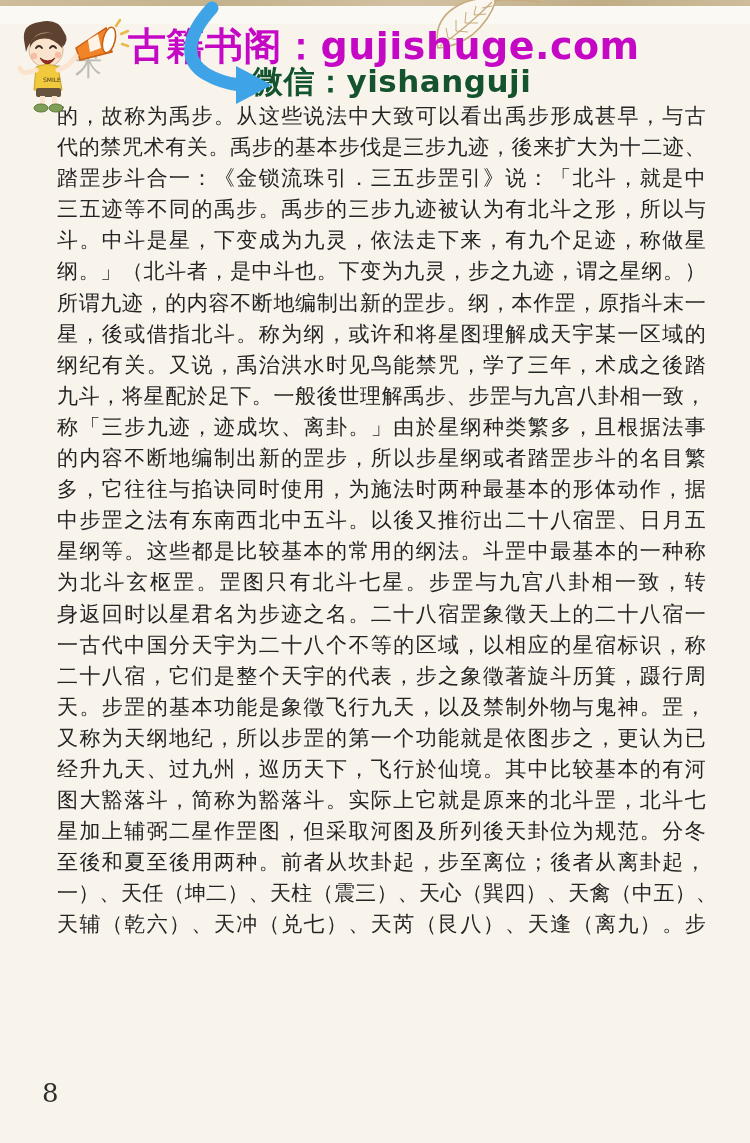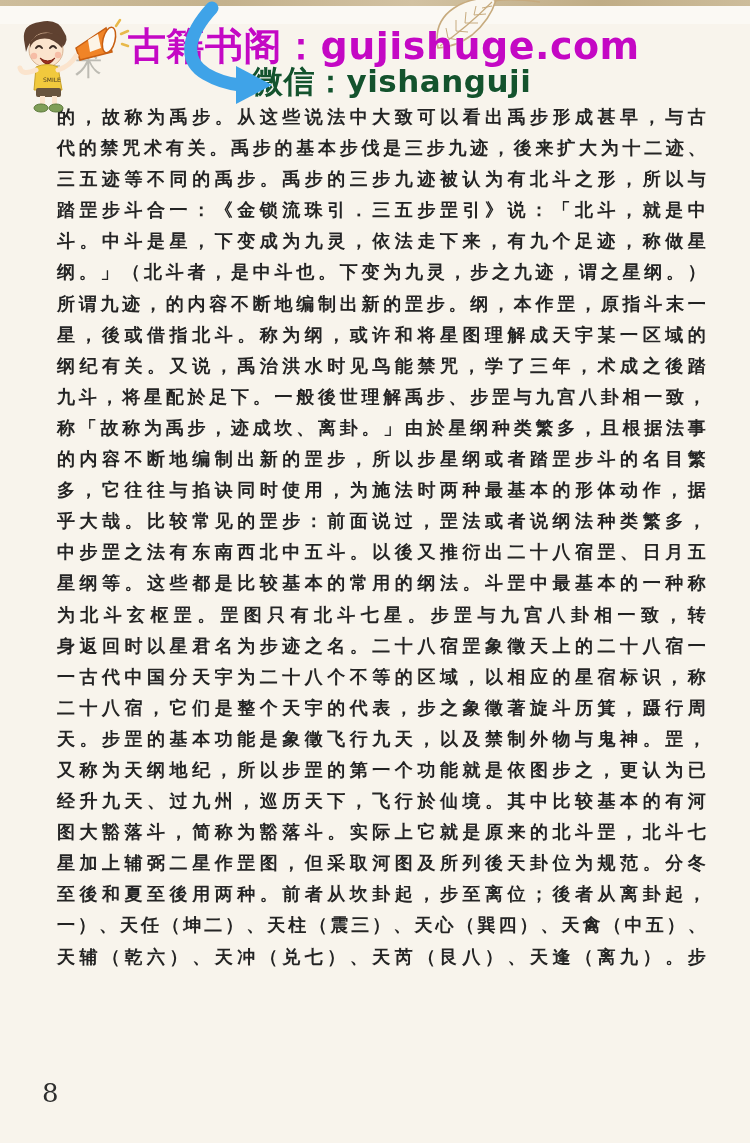--- a/index.html
+++ b/index.html
@@ -40,25 +40,24 @@
   }
   .mascot{position:absolute;left:10px;top:18px;z-index:2;}
   .arrow{position:absolute;left:160px;top:0px;z-index:4;}
   .leaf{position:absolute;left:432px;top:-2px;z-index:2;}
   
   .body-text{
     position:absolute;left:57px;top:101px;width:649px;z-index:1;
     color:#242424;
   }
   .body-text .line{
-    font-size:18px;line-height:31.1px;height:31.1px;
+    font-size:21px;line-height:31.1px;height:31.1px;
     white-space:nowrap;
     text-align:justify;text-align-last:justify;
     letter-spacing:0.3px;
-    font-weight:bold;
   }
   .page-number{
     position:absolute;left:42px;top:1078px;
     font-size:26px;color:#2e2e2e;z-index:1;
     font-family:"DejaVu Serif","Liberation Serif",serif;
   }
 </style>
 </head>
 <body>
 
@@ -120,32 +119,31 @@
     <path d="M8 48 Q34 30 60 4" stroke="#c7ab7e" stroke-width="1.2" fill="none"></path>
     <path d="M16 40 L26 42 M24 33 L36 34 M33 25 L46 25 M42 17 L54 16 M50 10 L60 8
              M16 40 L14 30 M24 33 L24 22 M33 25 L34 14 M42 17 L44 8" stroke="#c7ab7e" stroke-width="1" fill="none"></path>
     <path d="M62 3 Q80 0 108 4" stroke="#c7ab7e" stroke-width="1.4" fill="none"></path>
   </svg>
 </div>
 
 <div class="body-text">
     <div class="line">的，故称为禹步。从这些说法中大致可以看出禹步形成甚早，与古</div>
     <div class="line">代的禁咒术有关。禹步的基本步伐是三步九迹，後来扩大为十二迹、</div>
+    <div class="line">踏罡步斗合一：《金锁流珠引．三五步罡引》说：「北斗，就是中</div>
     <div class="line">三五迹等不同的禹步。禹步的三步九迹被认为有北斗之形，所以与</div>
-    <div class="line">踏罡步斗合一：《金锁流珠引．三五步罡引》说：「北斗，就是中</div>
     <div class="line">斗。中斗是星，下变成为九灵，依法走下来，有九个足迹，称做星</div>
     <div class="line">纲。」（北斗者，是中斗也。下变为九灵，步之九迹，谓之星纲。）</div>
     <div class="line">所谓九迹，的内容不断地编制出新的罡步。纲，本作罡，原指斗末一</div>
     <div class="line">星，後或借指北斗。称为纲，或许和将星图理解成天宇某一区域的</div>
     <div class="line">纲纪有关。又说，禹治洪水时见鸟能禁咒，学了三年，术成之後踏</div>
     <div class="line">九斗，将星配於足下。一般後世理解禹步、步罡与九宫八卦相一致，</div>
-    <div class="line">称「故称为禹步，迹成坎、离卦。」由於星纲种类繁多，且根据法事</div>
+    <div class="line">称「三步九迹，迹成坎、离卦。」由於星纲种类繁多，且根据法事</div>
     <div class="line">的内容不断地编制出新的罡步，所以步星纲或者踏罡步斗的名目繁</div>
     <div class="line">多，它往往与掐诀同时使用，为施法时两种最基本的形体动作，据</div>
-    <div class="line">乎大哉。比较常见的罡步：前面说过，罡法或者说纲法种类繁多，</div>
     <div class="line">中步罡之法有东南西北中五斗。以後又推衍出二十八宿罡、日月五</div>
     <div class="line">星纲等。这些都是比较基本的常用的纲法。斗罡中最基本的一种称</div>
     <div class="line">为北斗玄枢罡。罡图只有北斗七星。步罡与九宫八卦相一致，转</div>
     <div class="line">身返回时以星君名为步迹之名。二十八宿罡象徵天上的二十八宿一</div>
     <div class="line">一古代中国分天宇为二十八个不等的区域，以相应的星宿标识，称</div>
     <div class="line">二十八宿，它们是整个天宇的代表，步之象徵著旋斗历箕，蹑行周</div>
     <div class="line">天。步罡的基本功能是象徵飞行九天，以及禁制外物与鬼神。罡，</div>
     <div class="line">又称为天纲地纪，所以步罡的第一个功能就是依图步之，更认为已</div>
     <div class="line">经升九天、过九州，巡历天下，飞行於仙境。其中比较基本的有河</div>
     <div class="line">图大豁落斗，简称为豁落斗。实际上它就是原来的北斗罡，北斗七</div>

